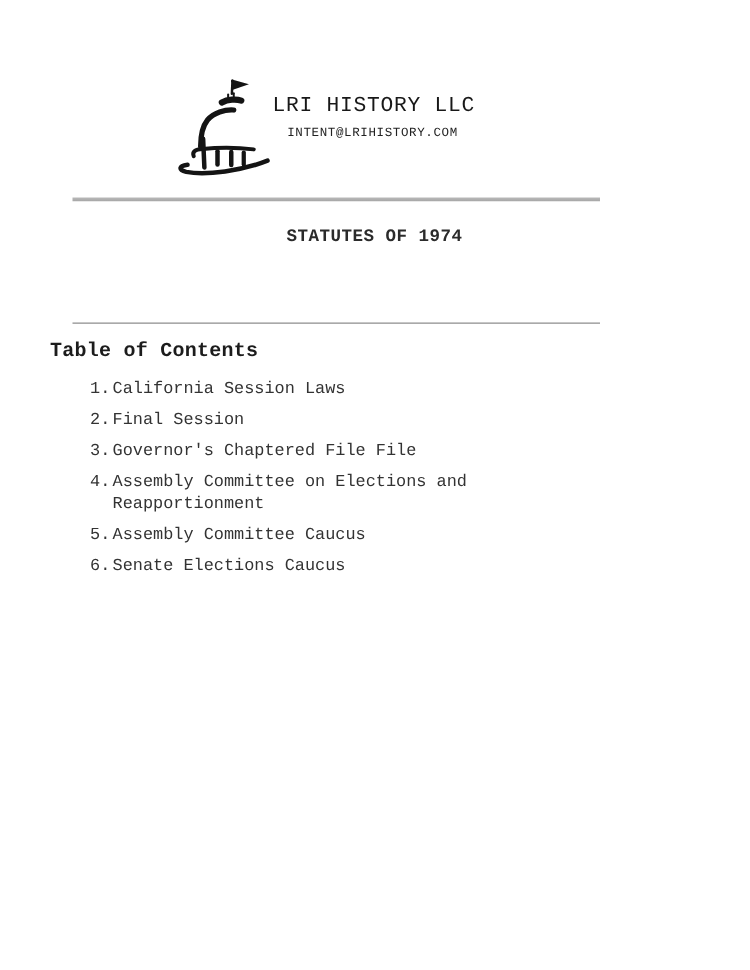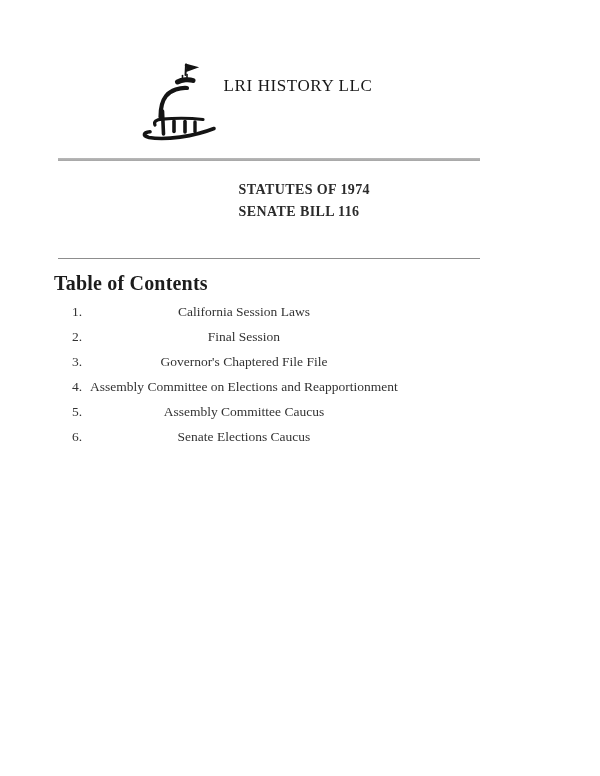--- a/index.html
+++ b/index.html
@@ -1,21 +1,21 @@
 <!DOCTYPE html>
 <html><head>
 <meta charset="utf-8">
 <style>
   html, body { margin: 0; padding: 0; background: #ffffff; }
   .page {
     position: relative;
     width: 480px;
     height: 776px;
     background: #ffffff;
-    font-family: Liberation Serif, serif;
+    font-family: Liberation Mono, monospace;
     color: #1f1f1f;
     overflow: hidden;
     border-radius: 24px;
   }
 
   
   .logo {
     position: absolute;
     left: 139px;
     top: 61px;
@@ -59,45 +59,45 @@
     font-size: 14px;
     line-height: 22px;
     letter-spacing: 0.4px;
     color: #2b2b2b;
   }
   .doc-line { white-space: pre; }
 
   
   .toc-title {
     position: absolute;
-    left: 54px;
+    left: 40px;
     top: 272px;
     margin: 0;
-    font-size: 20px;
+    font-size: 16px;
     font-weight: bold;
     color: #1c1c1c;
     letter-spacing: 0.2px;
   }
   .toc-list {
     position: absolute;
     left: 72px;
     top: 303px;
     margin: 0;
     padding: 0;
     list-style: none;
   }
   .toc-item {
     display: flex;
     font-size: 13.5px;
     line-height: 17px;
     margin-bottom: 8px;
     color: #333333;
   }
   .toc-num { width: 18px; flex: 0 0 18px; }
-  .toc-text { flex: 1; text-align: center; }
+  .toc-text { flex: 1; }
 
   .logo svg { width: 100%; height: 100%; }
 </style>
 </head>
 <body>
 
 <div class="page">
 
   <div class="logo">
     <svg viewBox="0 0 80 84" xmlns="http://www.w3.org/2000/svg" fill="none" stroke="#141414" stroke-linecap="round">
@@ -119,27 +119,27 @@
       <path d="M35 60 L35 70.5" stroke-width="3.6"></path>
       <path d="M46 60.5 L46 71" stroke-width="3.6"></path>
       <path d="M56 61 L56 70.5" stroke-width="3.4"></path>
 
       <path d="M75 67.5 C 55 75.5, 26 79.5, 10 76.5 C 3.5 75, 4 71.5, 11 70.8" stroke-width="3.6"></path>
     </svg>
   </div>
 
   <div class="letterhead-text">
     <div class="company">LRI HISTORY LLC</div>
+    <div class="contact contact-first">INTENT@LRIHISTORY.COM</div>
   </div>
 
   <div class="rule rule-thick"></div>
 
   <div class="doc-info">
     <div class="doc-line">STATUTES OF 1974</div>
-    <div class="doc-line">SENATE BILL 116</div>
   </div>
 
   <div class="rule rule-thin"></div>
 
   <h1 class="toc-title">Table of Contents</h1>
 
   <ol class="toc-list">
     <li class="toc-item">
       <span class="toc-num">1.</span>
       <span class="toc-text">California Session Laws</span>

